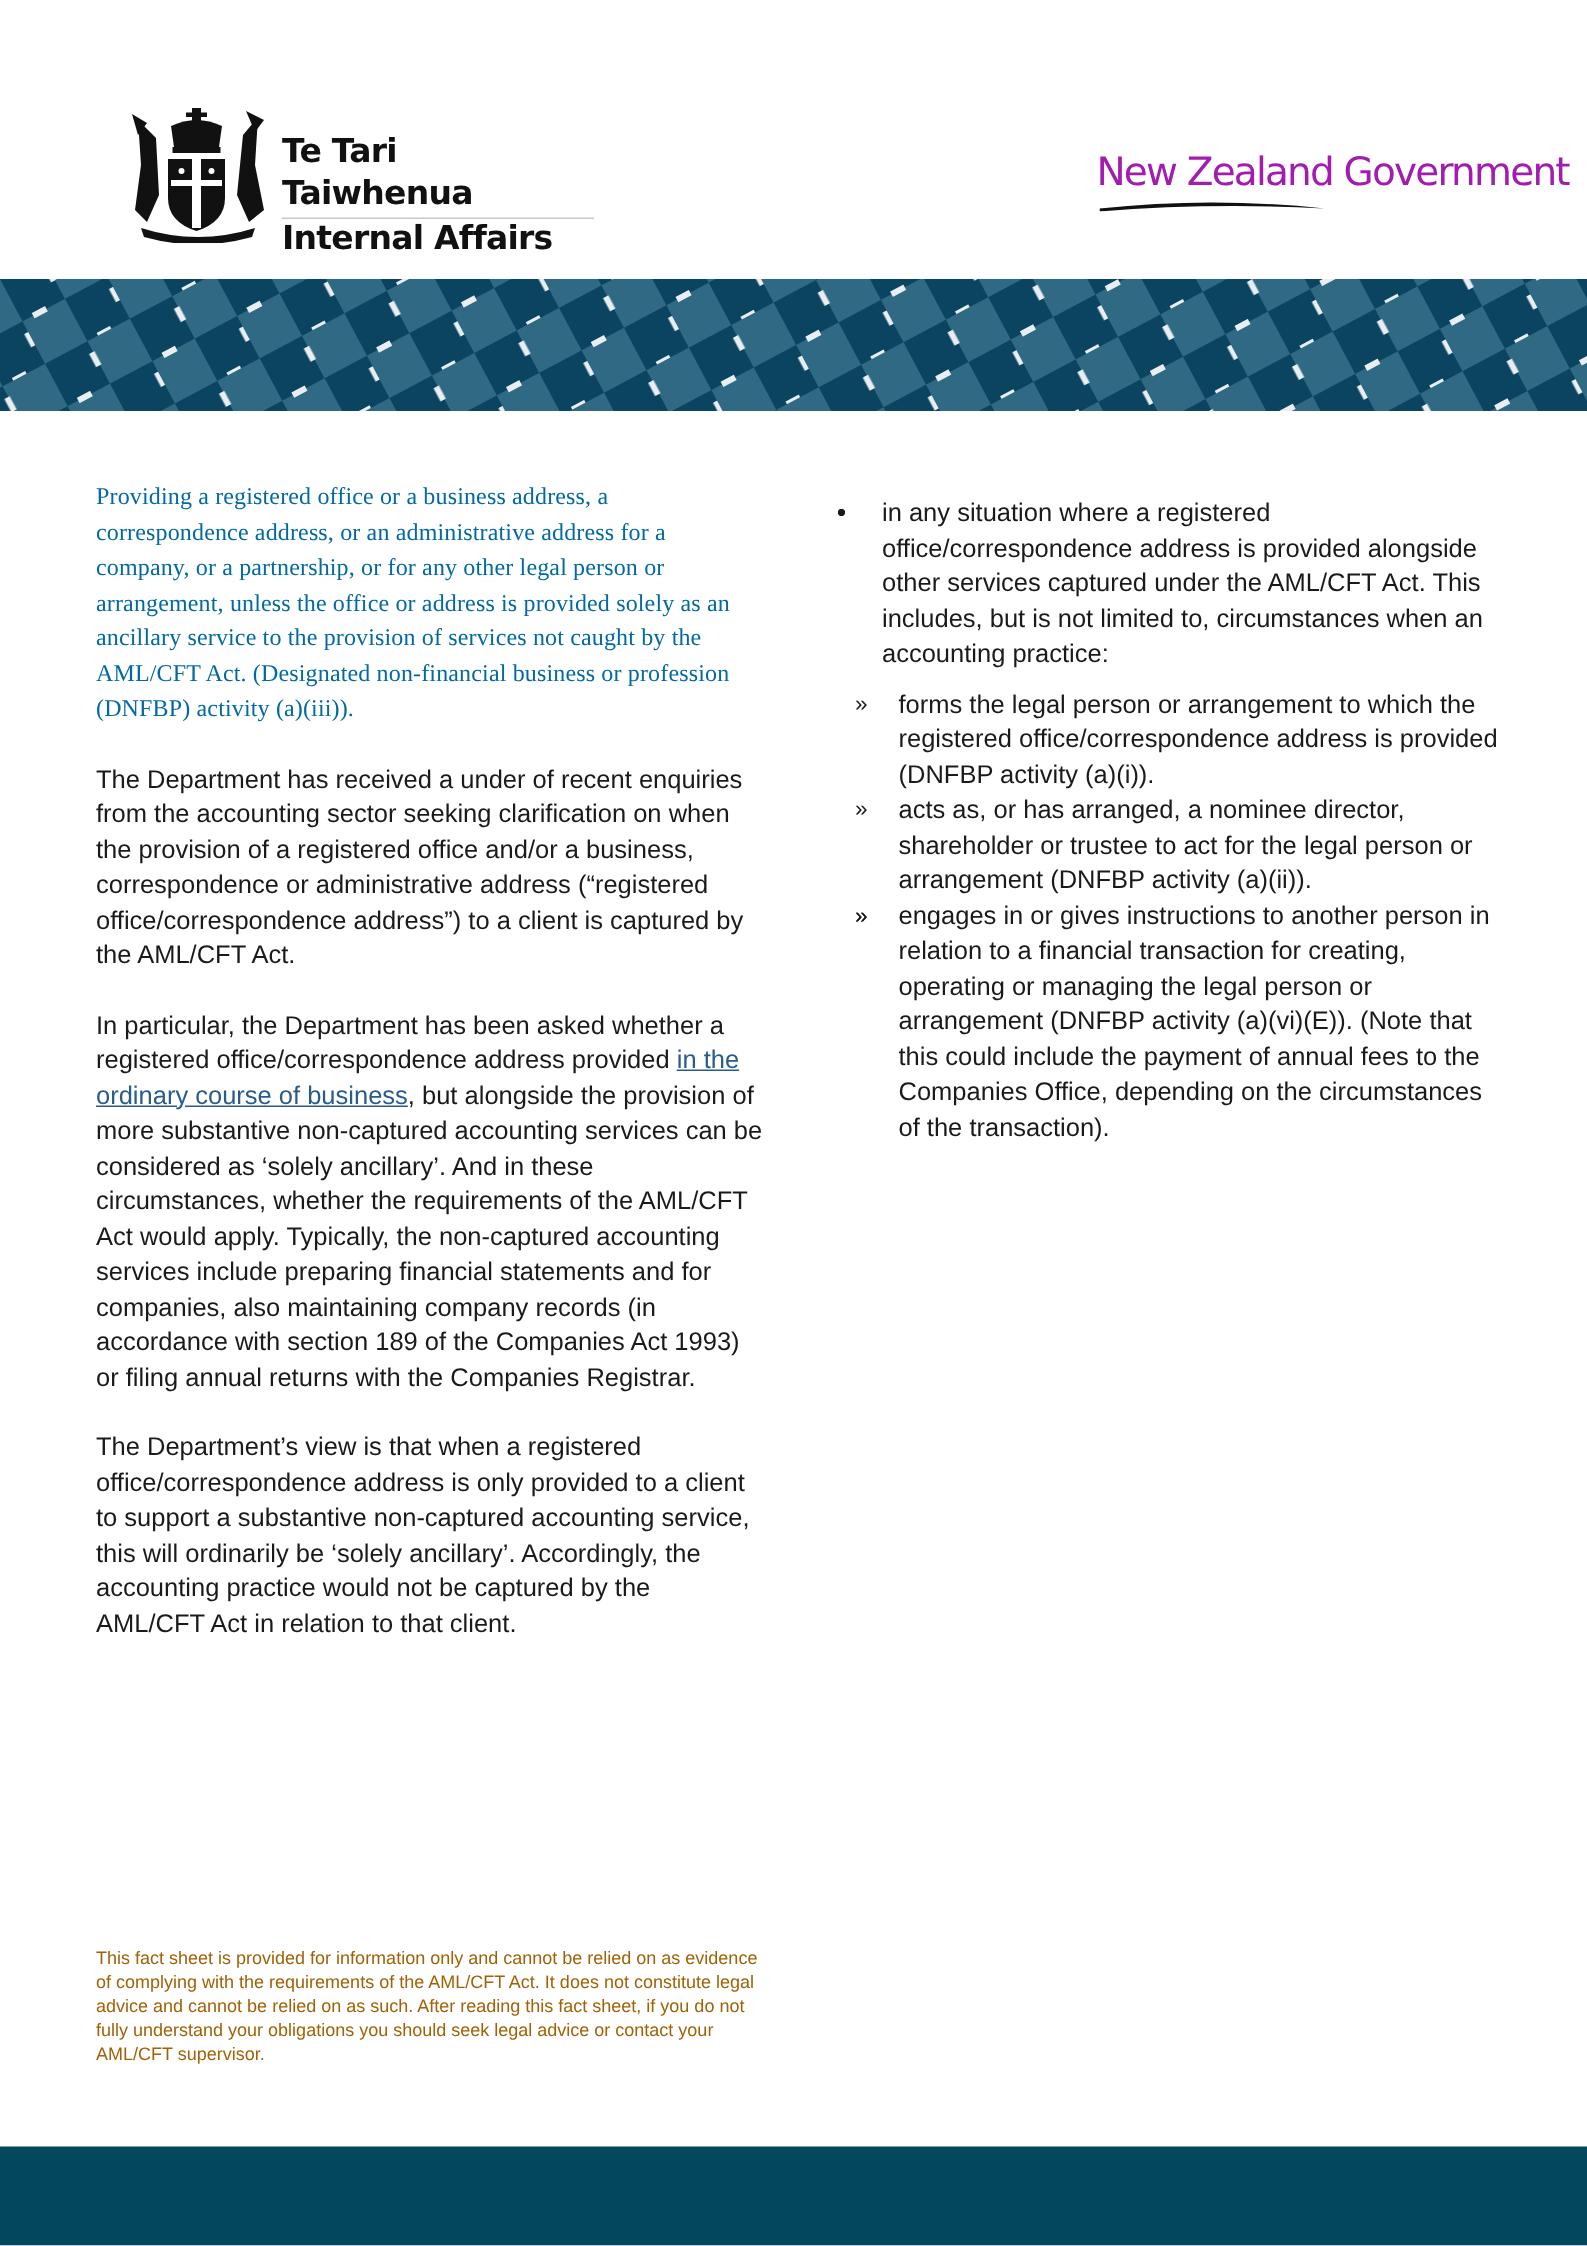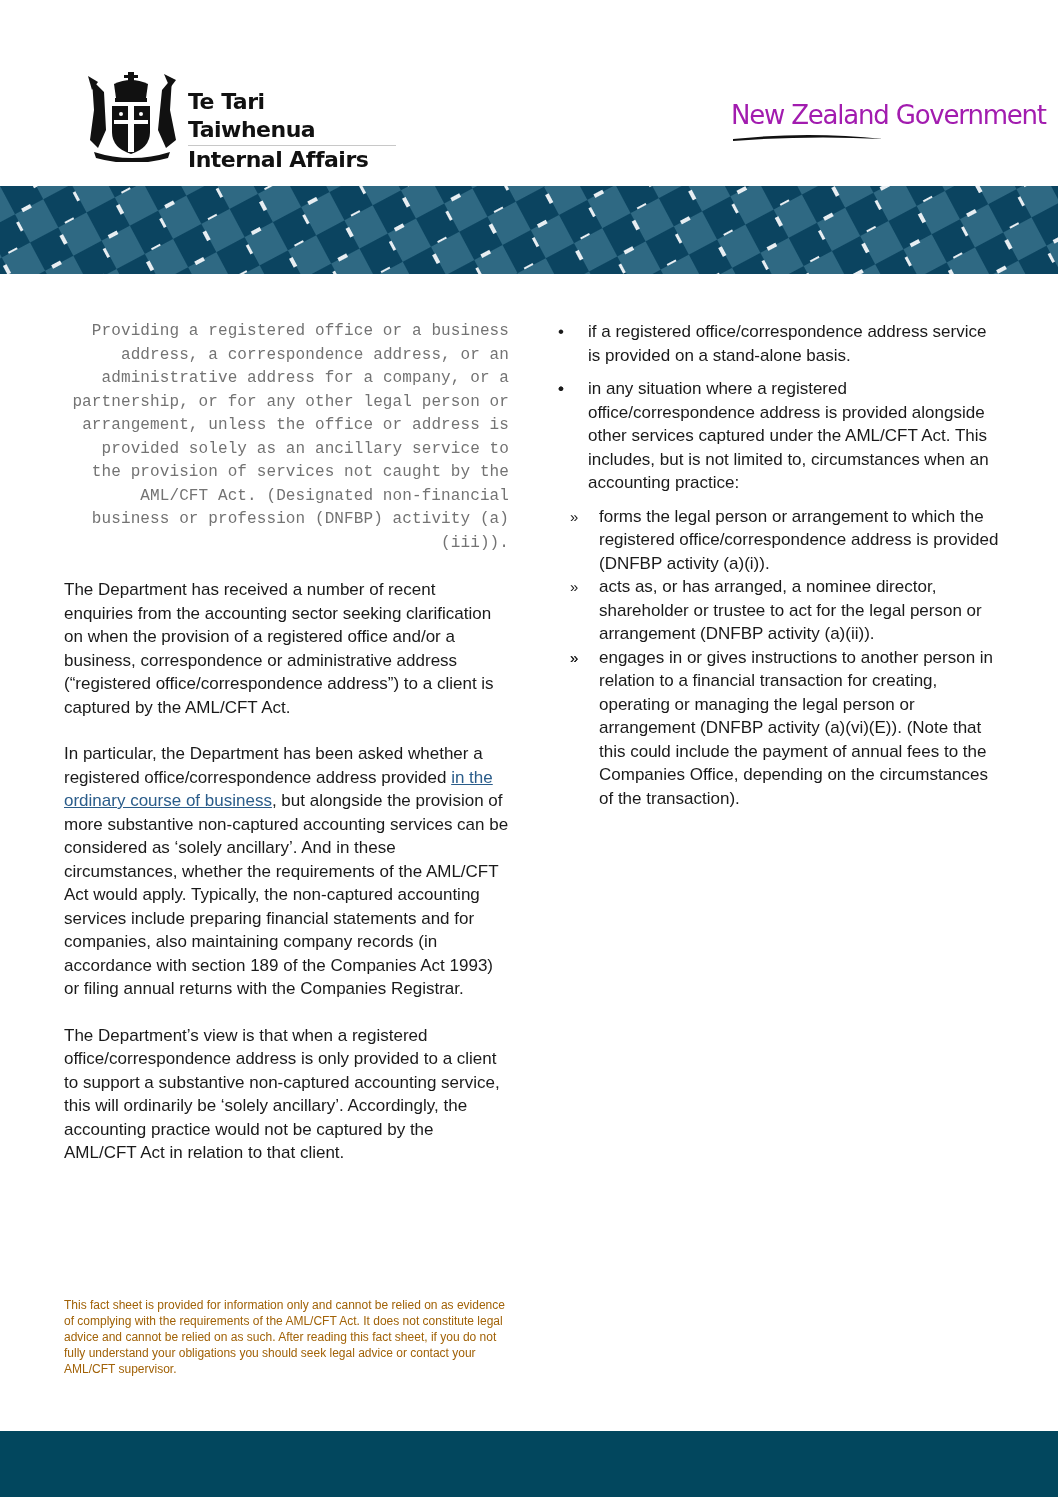--- a/index.html
+++ b/index.html
@@ -12,21 +12,21 @@
   .dia-name .line2 { display: block; }
   .nzgov { position: absolute; left: 694px; top: 100px; font-family: "DejaVu Sans", sans-serif; font-size: 26px; color: #a21caf; letter-spacing: -1.2px; margin-left: 21px; }
   .nzgov .swoosh { position: absolute; left: 2px; top: 33px; width: 150px; height: 8px; }
 
   .weave { position: absolute; left: 0; top: 186px; width: 1058px; height: 88px; background: #0f4b66; overflow: hidden; }
 
   .col { position: absolute; font-size: 17px; line-height: 23.5px; }
   .col-left { left: 64px; top: 320px; width: 445px; }
   .col-right { left: 554px; top: 320px; width: 445px; }
   p { margin: 0 0 23px 0; }
-  .lead { color: #737373; font-family: Liberation Mono, monospace; font-size: 16px; line-height: 23.5px; letter-spacing: 0.1px; text-align: right; }
+  .lead { color: #0369a1; font-family: Liberation Serif, serif; font-size: 16px; line-height: 23.5px; letter-spacing: 0.1px; }
   a.link { color: #2a5c8a; text-decoration: underline; }
 
   ul.bullets { list-style: none; margin: 0; padding: 0; }
   ul.bullets > li { position: relative; padding-left: 34px; margin-bottom: 10px; }
   ul.bullets > li .bul { position: absolute; left: 4px; top: 0; }
   ul.sub { list-style: none; margin: 10px 0 0 0; padding: 0; }
   ul.sub > li { position: relative; padding-left: 45px; margin-bottom: 0; }
   ul.sub > li .chev { position: absolute; left: 16px; top: 0; font-size: 15px; }
 
   .disclaimer { position: absolute; left: 64px; top: 1297px; width: 445px; font-size: 12px; line-height: 16px; color: #a16207; }
@@ -82,28 +82,28 @@
         <rect x="8" y="30" width="10" height="4" fill="#e8eef2"></rect>
         <rect x="40" y="62" width="10" height="4" fill="#e8eef2"></rect>
       </pattern>
     </defs>
     <rect width="1058" height="88" fill="url(#wv)"></rect>
   </svg>
 </div>
 
 <div class="col col-left">
   <p class="lead">Providing a registered office or a business address, a correspondence address, or an administrative address for a company, or a partnership, or for any other legal person or arrangement, unless the office or address is provided solely as an ancillary service to the provision of services not caught by the AML/CFT Act. (Designated non-financial business or profession (DNFBP) activity (a)(iii)).</p>
-  <p>The Department has received a number of recent enquiries from the accounting sector seeking clarification on when the provision of a registered office and/or a business, correspondence or administrative address (“registered office/correspondence address”) to a client is captured by the AML/CFT Act.</p>
+  <p>The Department has received a under of recent enquiries from the accounting sector seeking clarification on when the provision of a registered office and/or a business, correspondence or administrative address (“registered office/correspondence address”) to a client is captured by the AML/CFT Act.</p>
   <p><span>In particular, the Department has been asked whether a registered office/correspondence address provided </span><a class="link" href="#">in the ordinary course of business</a><span>, but alongside the provision of more substantive non-captured accounting services can be considered as ‘solely ancillary’. And in these circumstances, whether the requirements of the AML/CFT Act would apply. Typically, the non-captured accounting services include preparing financial statements and for companies, also maintaining company records (in accordance with section 189 of the Companies Act 1993) or filing annual returns with the Companies Registrar.</span></p>
   <p>The Department’s view is that when a registered office/correspondence address is only provided to a client to support a substantive non-captured accounting service, this will ordinarily be ‘solely ancillary’. Accordingly, the accounting practice would not be captured by the AML/CFT Act in relation to that client.</p>
 </div>
 
 <div class="col col-right">
   <ul class="bullets">
-    <li><span class="bul">•</span><span>if a registered office/correspondence address service is provided on a stand-alone basis.</span></li>
+    <li><span class="bul">•</span></li>
     <li><span class="bul">•</span></li>
     <li><span class="bul">•</span><span>in any situation where a registered office/correspondence address is provided alongside other services captured under the AML/CFT Act. This includes, but is not limited to, circumstances when an accounting practice:</span>
       <ul class="sub" style="margin-left:-34px">
         <li><span class="chev">»</span><span>forms the legal person or arrangement to which the registered office/correspondence address is provided (DNFBP activity (a)(i)).</span></li>
         <li><span class="chev">»</span><span>acts as, or has arranged, a nominee director, shareholder or trustee to act for the legal person or arrangement (DNFBP activity (a)(ii)).</span></li>
         <li><span class="chev">»</span></li>
         <li><span class="chev">»</span><span>engages in or gives instructions to another person in relation to a financial transaction for creating, operating or managing the legal person or arrangement (DNFBP activity (a)(vi)(E)). (Note that this could include the payment of annual fees to the Companies Office, depending on the circumstances of the transaction).</span></li>
       </ul>
     </li>
   </ul>

